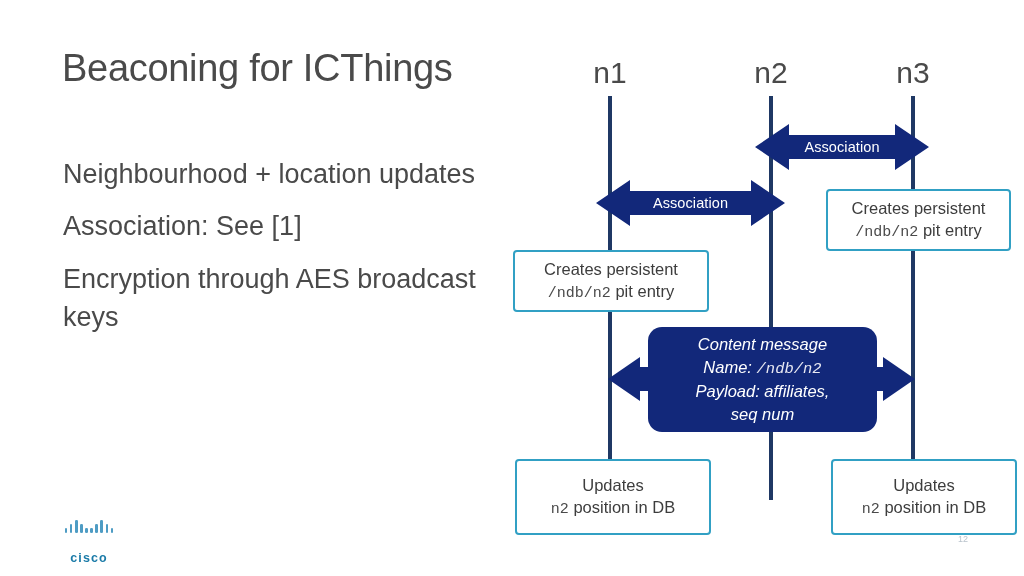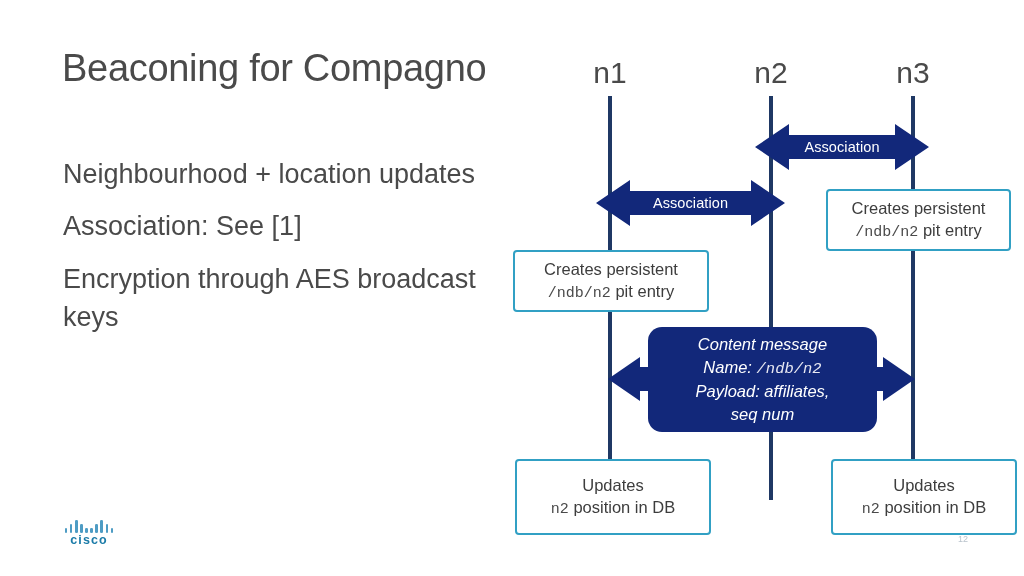--- a/index.html
+++ b/index.html
@@ -75,21 +75,21 @@
     width: 2.6px;
     background: #4e9cc4;
     border-radius: 1.3px;
   }
   #cisco-wordmark {
     text-align: center;
     font-size: 12.5px;
     font-weight: bold;
     letter-spacing: 1.1px;
     color: #1b7ba8;
-    margin-top: 0;
+    margin-top: 18px;
     font-family: "Liberation Sans", sans-serif;
   }
 
   
   #diagram {
     position: absolute;
     left: 495px;
     top: 0;
     width: 529px;
     height: 576px;
@@ -182,21 +182,21 @@
     top: 534px;
     font-size: 9px;
     color: #b9c3cc;
   }
 </style>
 </head>
 <body>
 
 <div class="slide">
 
-  <div id="slide-title">Beaconing for Compagno</div>
+  <div id="slide-title">Beaconing for ICThings</div>
 
   <div id="bullet-list">
     <div class="bullet">Neighbourhood + location updates</div>
     <div class="bullet">Association: See [1]</div>
     <div class="bullet">Encryption through AES broadcast keys</div>
   </div>
 
 
   <div id="cisco-logo">
     <div id="cisco-bars">

